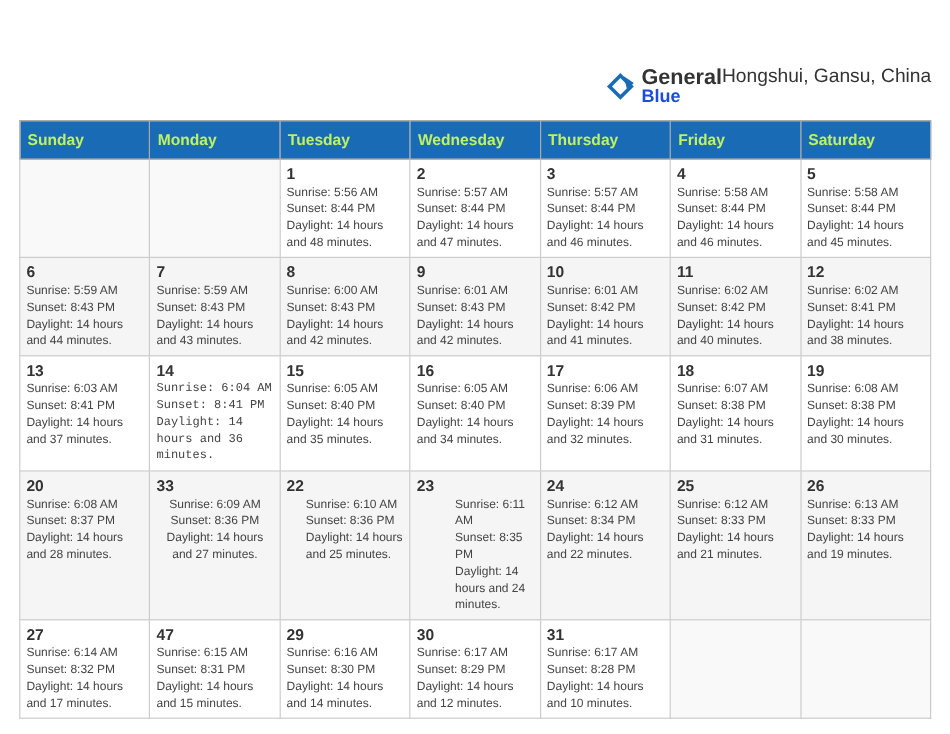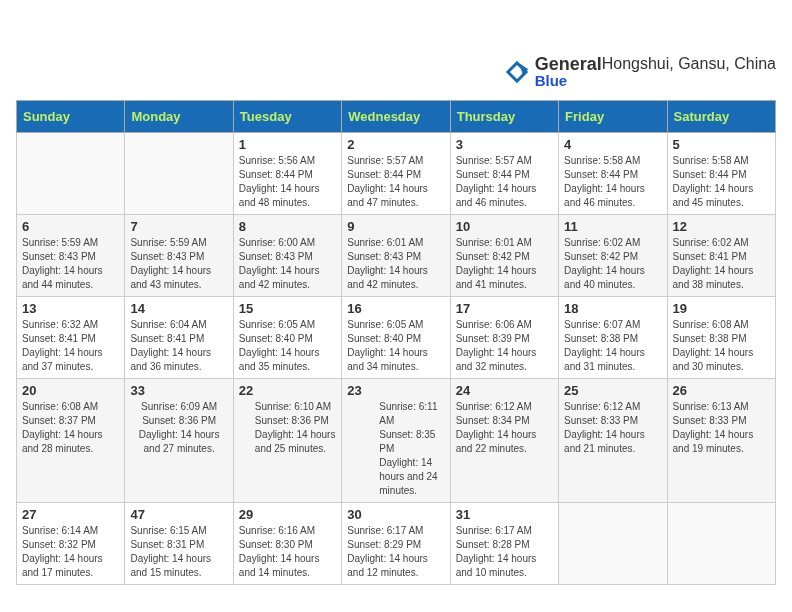--- a/index.html
+++ b/index.html
@@ -201,27 +201,27 @@
         <td>
           <span class="day-number">12</span>
           <div class="day-info" style="white-space: pre-line;">Sunrise: 6:02 AM
 Sunset: 8:41 PM
 Daylight: 14 hours and 38 minutes.</div>
         </td>
       </tr>
       <tr>
         <td>
           <span class="day-number">13</span>
-          <div class="day-info" style="white-space: pre-line;">Sunrise: 6:32 AM
+          <div class="day-info" style="white-space: pre-line;">Sunrise: 6:03 AM
 Sunset: 8:41 PM
 Daylight: 14 hours and 37 minutes.</div>
         </td>
         <td>
           <span class="day-number">14</span>
-          <div class="day-info" style="white-space: pre-line;">Sunrise: 6:04 AM
+          <div class="day-info" style="white-space: pre-line; font-family: Liberation Mono, monospace;">Sunrise: 6:04 AM
 Sunset: 8:41 PM
 Daylight: 14 hours and 36 minutes.</div>
         </td>
         <td>
           <span class="day-number">15</span>
           <div class="day-info" style="white-space: pre-line;">Sunrise: 6:05 AM
 Sunset: 8:40 PM
 Daylight: 14 hours and 35 minutes.</div>
         </td>
         <td>

